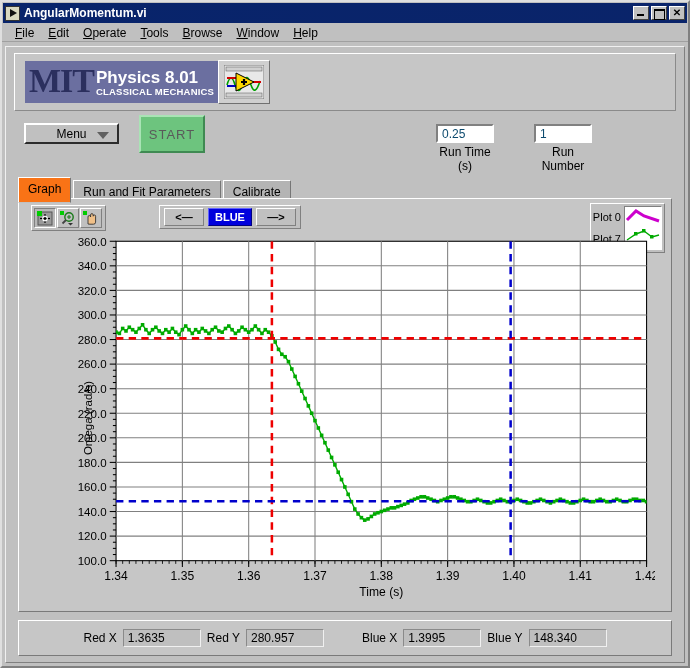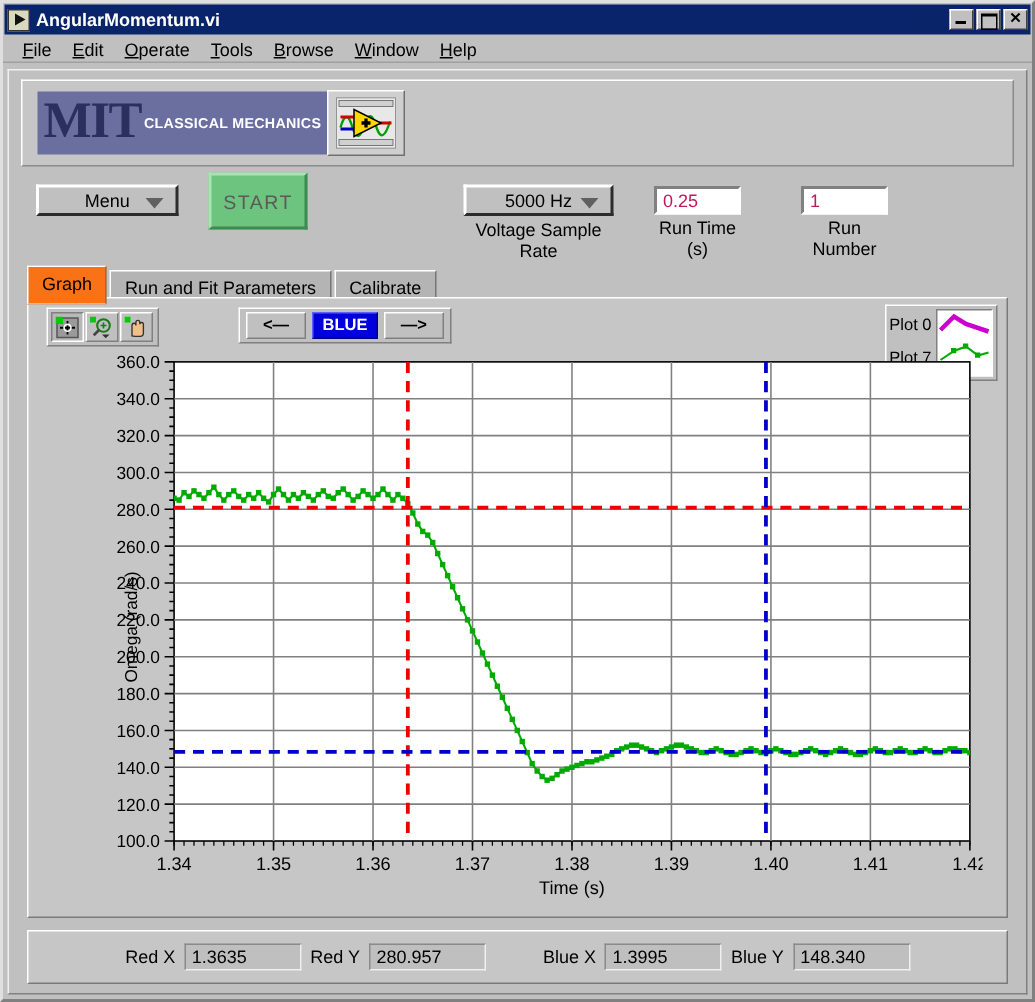--- a/index.html
+++ b/index.html
@@ -124,21 +124,21 @@
     border-right-color:#3f8a52;border-bottom-color:#3f8a52;
     display:flex;align-items:center;justify-content:center;
     font-size:13px;color:#5a5a5a;letter-spacing:1px;
   }
   .numbox {
     background:#fff;
     border:2px solid;
     border-top-color:#808080;border-left-color:#808080;
     border-right-color:#fff;border-bottom-color:#fff;
     height:19px; display:flex; align-items:center;
-    padding-left:4px; font-size:12px; color:#be185d;
+    padding-left:4px; font-size:12px; color:#0c4a6e;
   }
   .ctl-label { text-align:center; font-size:12px; color:#000; margin-top:2px; }
   
   .tabstrip { position:absolute; left:12px; top:130px; display:flex; align-items:flex-end; }
   .tab {
     background:#c0c0c0; font-size:12px; color:#000;
     padding:4px 9px 4px 9px; margin-right:2px;
     border:1px solid;
     border-top-color:#fff;border-left-color:#fff;
     border-right-color:#767676;border-bottom-color:#c0c0c0;
@@ -258,20 +258,21 @@
     <div class="menu-item"><u>W</u>indow</div>
     <div class="menu-item"><u>H</u>elp</div>
   </div>
 
   <div class="panel">
 
     <div class="header">
       <div class="mitlogo">
         <div class="mit-letters">MIT</div>
         <div class="mit-text">
+          <div class="mit-l1">Physics 8.01</div>
           <div class="mit-l2">CLASSICAL MECHANICS</div>
         </div>
       </div>
       <div class="lvicon">
         <svg width="40" height="34" viewBox="0 0 40 34">
           <rect x="0" y="0" width="40" height="34" fill="#e8e8e8" stroke="#777"></rect>
           <rect x="2" y="2" width="36" height="4" fill="#d0d0d0" stroke="#555" stroke-width="0.5"></rect>
           <rect x="2" y="28" width="36" height="4" fill="#d0d0d0" stroke="#555" stroke-width="0.5"></rect>
           <path d="M3 20 Q7 6 11 20 Q15 32 19 18 Q23 6 27 20 Q31 32 36 16" stroke="#00a000" stroke-width="1.6" fill="none"></path>
           <line x1="3" y1="13" x2="13" y2="13" stroke="#d00000" stroke-width="2"></line>
@@ -290,27 +291,20 @@
         </div>
       </div>
 
       <div class="ctl" style="left:18px; top:4px; width:95px;">
         <div class="combo">
           <span>Menu</span>
           <span class="arrow"></span>
         </div>
       </div>
 
-      <div class="ctl" style="left:303px; top:4px; width:100px;">
-        <div class="combo">
-          <span>5000 Hz</span>
-          <span class="arrow"></span>
-        </div>
-        <div class="ctl-label">Voltage Sample Rate</div>
-      </div>
 
       <div class="ctl" style="left:430px; top:5px; width:58px;">
         <div class="numbox">
           <span>0.25</span>
         </div>
         <div class="ctl-label">Run Time (s)</div>
       </div>
 
       <div class="ctl" style="left:528px; top:5px; width:58px;">
         <div class="numbox">

